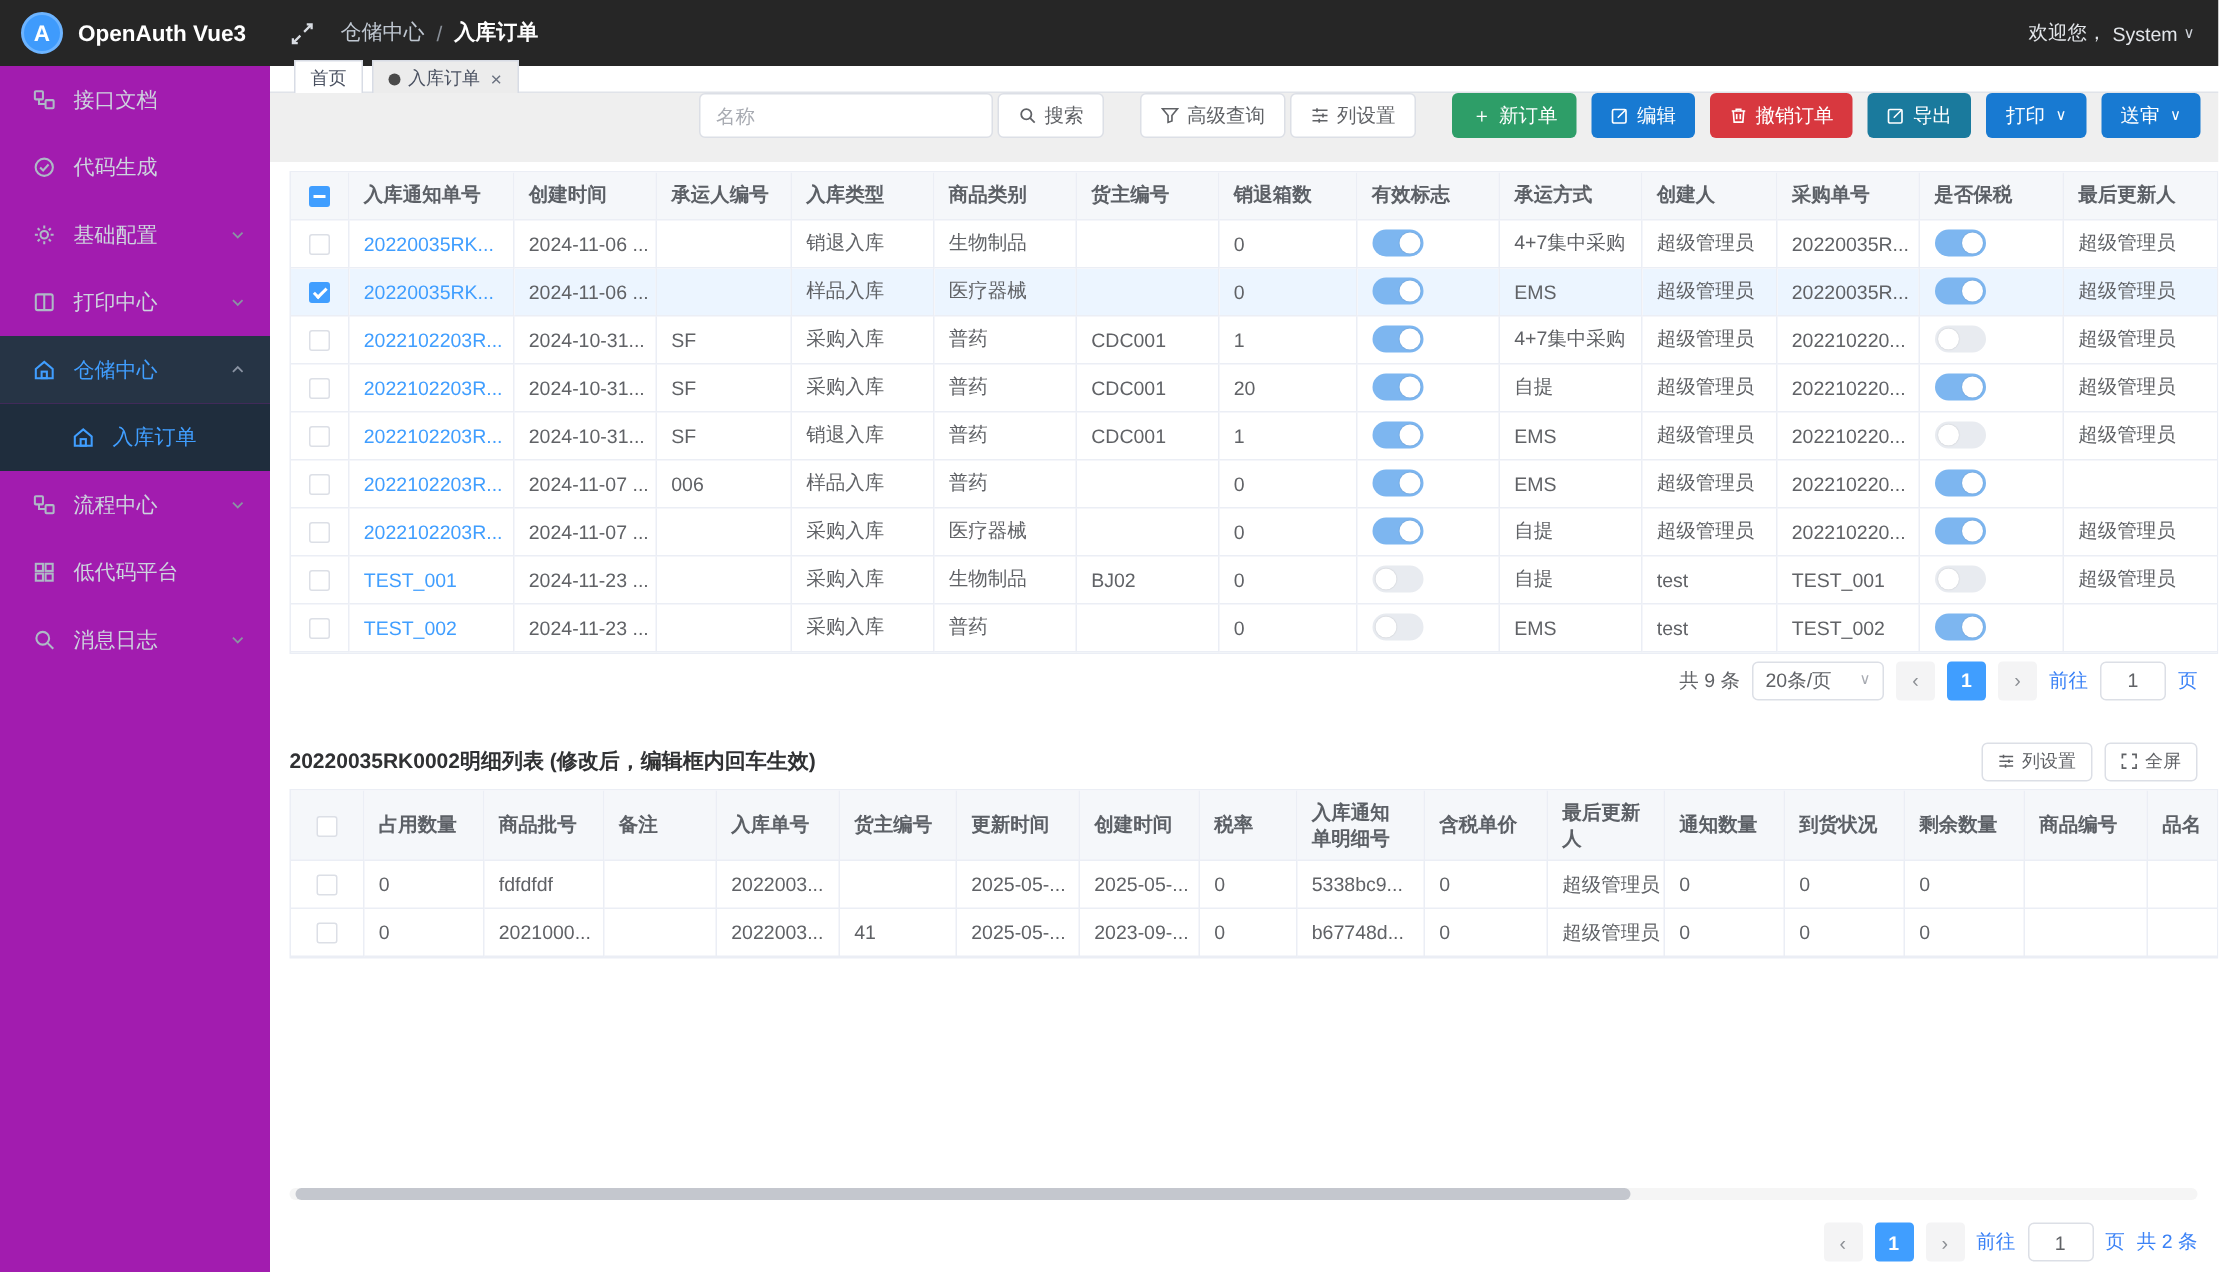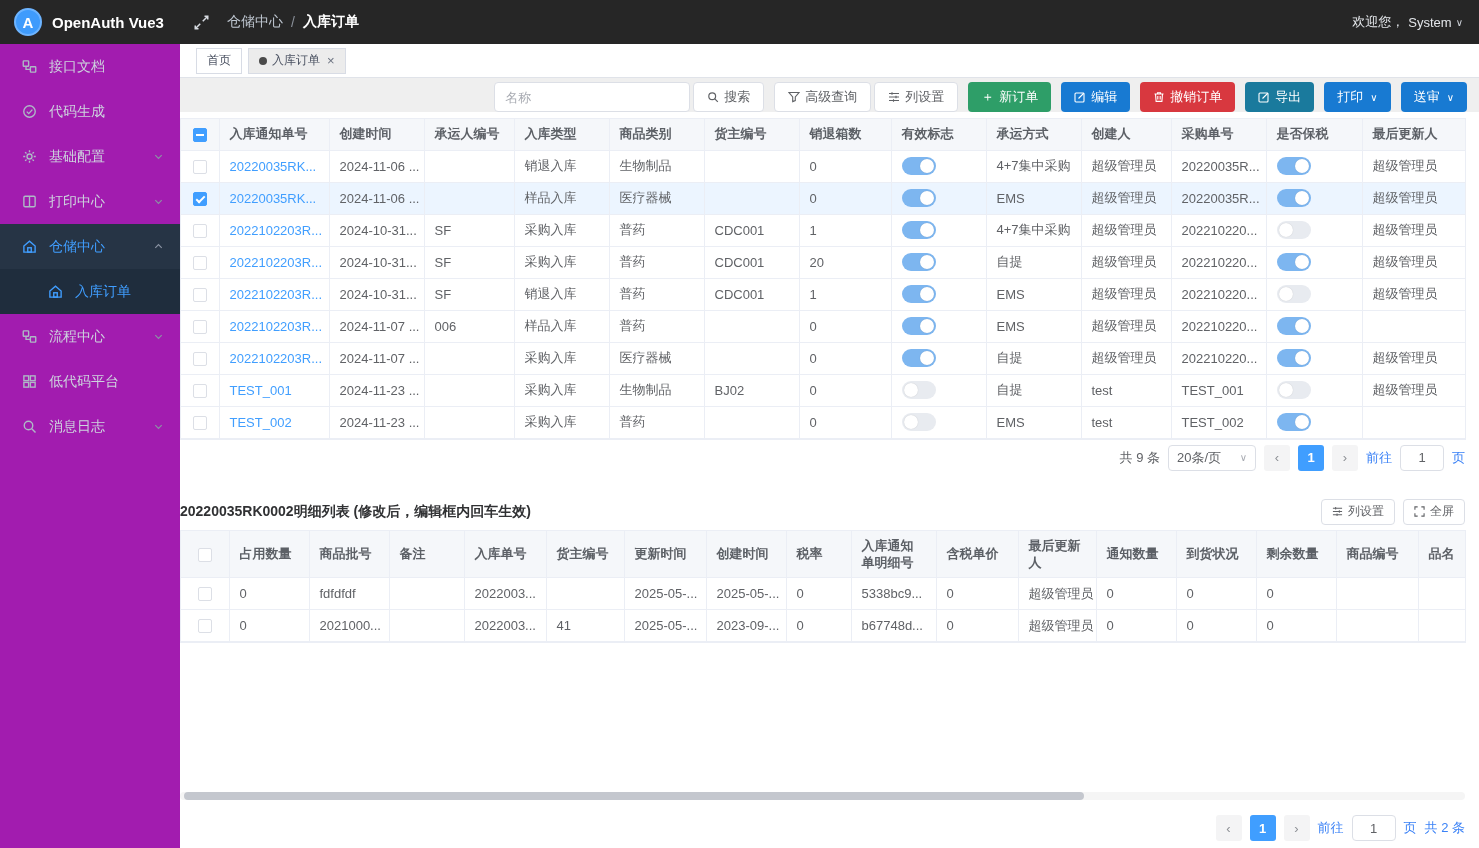--- a/index.html
+++ b/index.html
@@ -34,46 +34,46 @@
   .menu-item .chev.up { transform:rotate(180deg); }
   .menu-item.active { color:#409eff; background:#263445; }
   .menu-item.active .mi-icon { color:#409eff; }
   .menu-item.sub { background:#1f2d3d; padding-left:48px; color:#409eff; }
   .menu-item.sub .mi-icon { color:#409eff; }
 
   
   .content { position:absolute; top:44px; left:180px; right:0; bottom:0; display:flex;
              flex-direction:column; background:#fff; }
 
-  .tabbar { height:34px; flex:none; background:#fff; border-bottom:1px solid #e0e3e9;
+  .tabbar { height:18px; flex:none; background:#fff; border-bottom:1px solid #e0e3e9;
             display:flex; align-items:center; gap:6px; padding-left:16px; }
   .tab { height:26px; display:inline-flex; align-items:center; gap:5px; padding:0 10px;
          border:1px solid #d8dce5; background:#fff; font-size:12px; color:#495060; cursor:pointer; }
   .tab.active { background:#ececec; }
   .tab .dot { width:8px; height:8px; border-radius:50%; background:#4a4a4a; }
   .tab .close { font-size:13px; color:#6b7280; margin-left:2px; }
 
-  .toolbar { height:34px; flex:none; background:#efefef; display:flex; align-items:flex-end;
+  .toolbar { height:46px; flex:none; background:#efefef; display:flex; align-items:flex-start;
              justify-content:flex-end; gap:10px; padding-right:12px; }
   .tb-group { display:flex; gap:3px; }
   .search-input { width:196px; height:30px; border:1px solid #dcdfe6; border-radius:4px;
                   padding:0 10px; font-size:13px; color:#606266; background:#fff; outline:none; }
   .search-input::placeholder { color:#a8abb2; }
   .btn { height:30px; border:none; border-radius:4px; padding:0 13px; font-size:13px;
          display:inline-flex; align-items:center; gap:5px; color:#fff; cursor:pointer;
          font-family:inherit; white-space:nowrap; }
   .btn.plain { background:#fff; border:1px solid #dcdfe6; color:#606266; }
   .btn .caret { font-size:10px; margin-left:2px; }
   .btn-green { background:#2e9e68; }
   .btn-blue  { background:#187ad2; }
   .btn-red   { background:#d8383f; }
   .btn-teal  { background:#1a7a9d; }
-  .ml-lg { }
-
-  .body { flex:1; display:flex; flex-direction:column; overflow:hidden; background:#fff; }
+  .ml-lg { margin-left:14px; }
+
+  .body { flex:1; display:flex; flex-direction:column; padding-left:13px; overflow:hidden; background:#fff; }
 
   
   .table-wrap { width:1286px; overflow:hidden; border:1px solid #ebeef5; margin-top:6px; flex:none; }
   table { border-collapse:collapse; table-layout:fixed; font-size:13px; }
   th, td { border-right:1px solid #ebeef5; border-bottom:1px solid #ebeef5;
            padding:0 10px; text-align:left; overflow:hidden; white-space:nowrap; text-overflow:clip; }
   th { background:#f5f7fa; color:#5c6066; font-weight:bold; height:31px; }
   td { height:32px; color:#606266; background:#fff; }
   tr.selected td { background:#ecf5ff; }
   .detail-table th { white-space:normal; line-height:17px; height:47px; }

